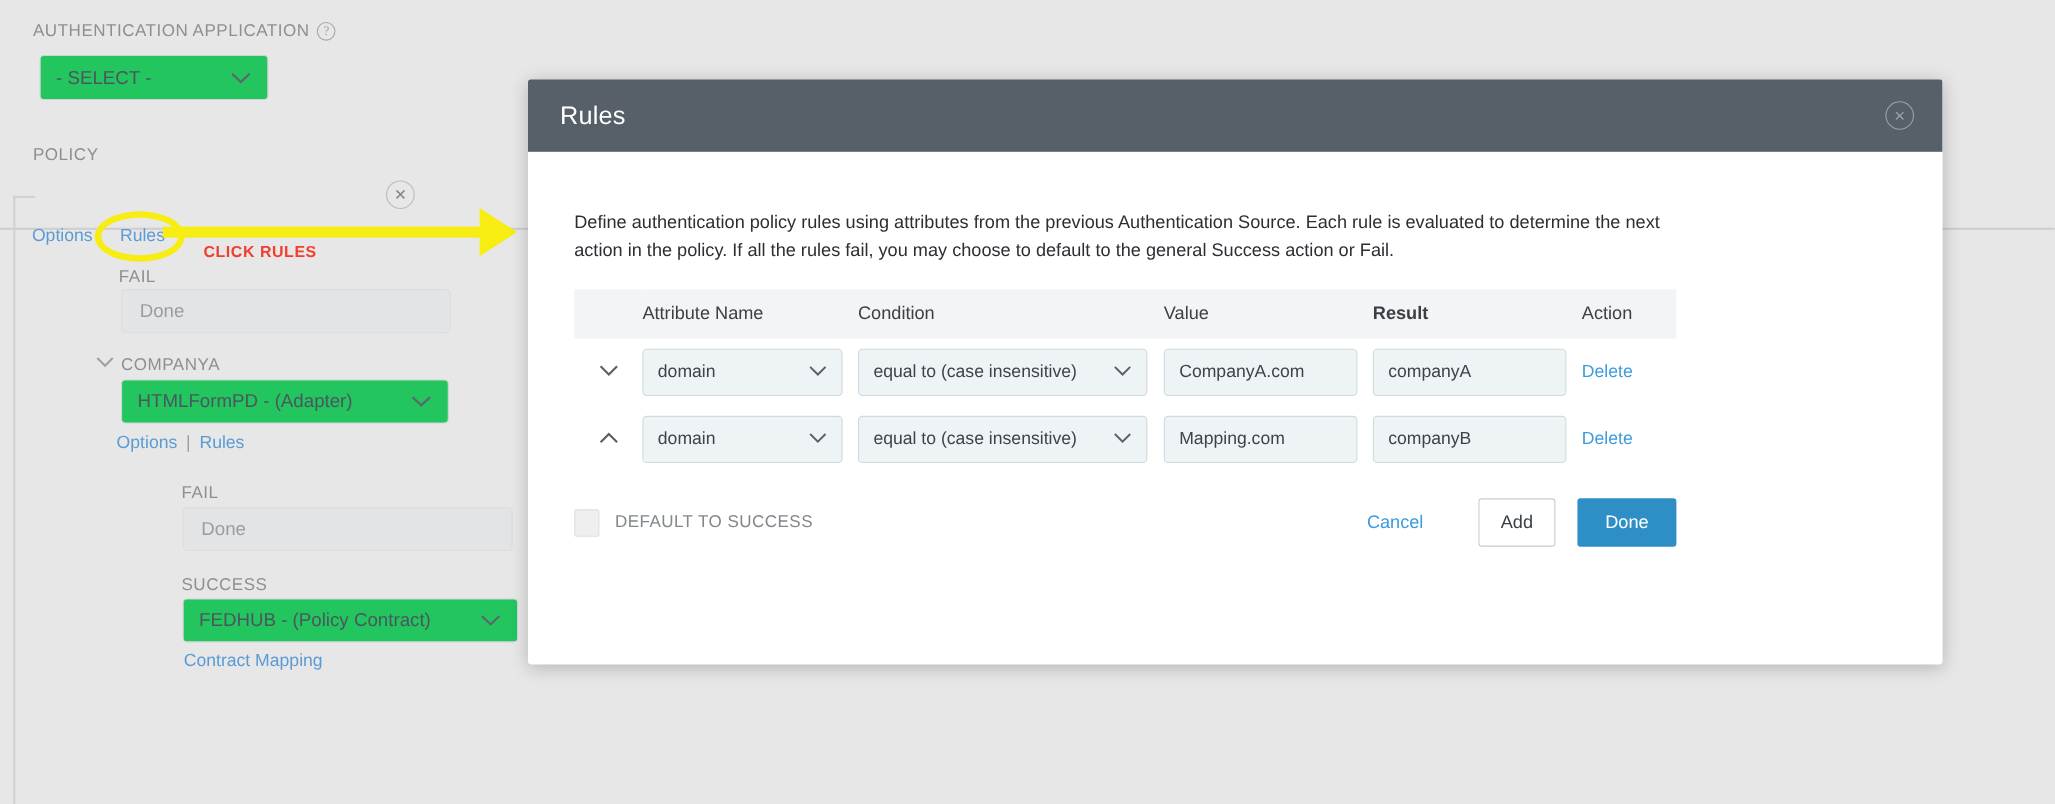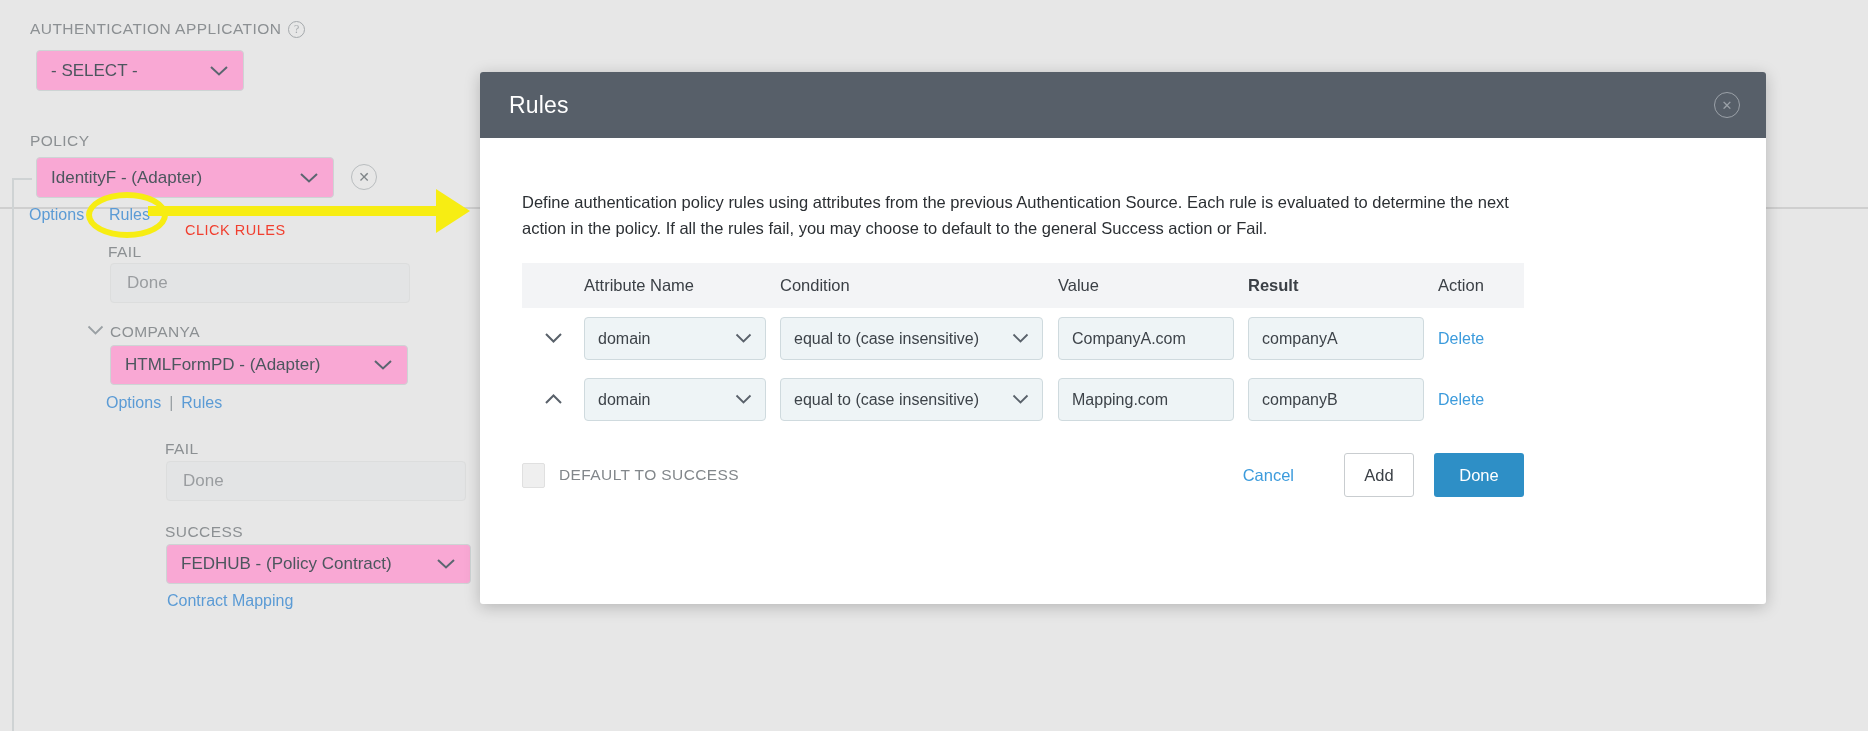--- a/index.html
+++ b/index.html
@@ -24,21 +24,21 @@
     white-space: nowrap;
   }
   .help-circle {
     display: inline-block; width: 17px; height: 17px; border-radius: 50%;
     border: 1.4px solid #a5a9ac; color: #a5a9ac;
     font-size: 12px; line-height: 14px; text-align: center;
     vertical-align: 1px; margin-left: 7px; font-family: "Liberation Serif", serif;
   }
   .sel {
     position: absolute;
-    background: #f9a8d4;
+    background: #22c55e;
     border: 1px solid #cdd4d4;
     border-radius: 4px;
     display: flex; align-items: center;
     padding: 0 14px;
     color: #4c565e;
     font-size: 17px;
   }
   .sel .caret { margin-left: auto; }
   .caret-svg { display: block; }
   .ro-input {
@@ -85,21 +85,21 @@
   }
   .anno-arrow-head {
     position: absolute;
     width: 0; height: 0;
     border-top: 22px solid transparent;
     border-bottom: 22px solid transparent;
     border-left: 34px solid #f7ed13;
   }
   .anno-text {
     position: absolute;
-    color: #f13f2f; font-size: 14.5px; font-weight: normal;
+    color: #f13f2f; font-size: 14.5px; font-weight: bold;
     letter-spacing: .5px; white-space: nowrap;
   }
 
   
   .modal {
     position: absolute;
     left: 480px; top: 72px; width: 1286px; height: 532px;
     background: #ffffff;
     border-radius: 3px;
     box-shadow: 0 3px 16px rgba(0,0,0,.22);
@@ -201,28 +201,20 @@
     <span>- SELECT -</span>
     <span class="caret">
       <svg class="caret-svg" width="20" height="12" viewBox="0 0 20 12">
         <path d="M2 2 L10 9.5 L18 2" fill="none" stroke="#5b6670" stroke-width="2"></path>
       </svg>
     </span>
   </div>
 
   <div class="field-label" style="left:30px; top:132px;">POLICY</div>
 
-  <div class="sel" style="left:36px; top:157px; width:298px; height:41px;">
-    <span>IdentityF - (Adapter)</span>
-    <span class="caret">
-      <svg class="caret-svg" width="20" height="12" viewBox="0 0 20 12">
-        <path d="M2 2 L10 9.5 L18 2" fill="none" stroke="#5b6670" stroke-width="2"></path>
-      </svg>
-    </span>
-  </div>
 
   <div class="x-btn" style="left:351px; top:164px;">✕</div>
 
   <div class="tree-line" style="left:12px; top:178px; width:20px; height:1.5px;"></div>
   <div class="tree-line" style="left:12px; top:178px; width:1.5px; height:553px;"></div>
 
   <div class="linkrow" style="left:29px; top:206px;">
     <span class="lk">Options</span>
     <span style="display:inline-block;width:16px"></span>
     <span class="lk">Rules</span>

